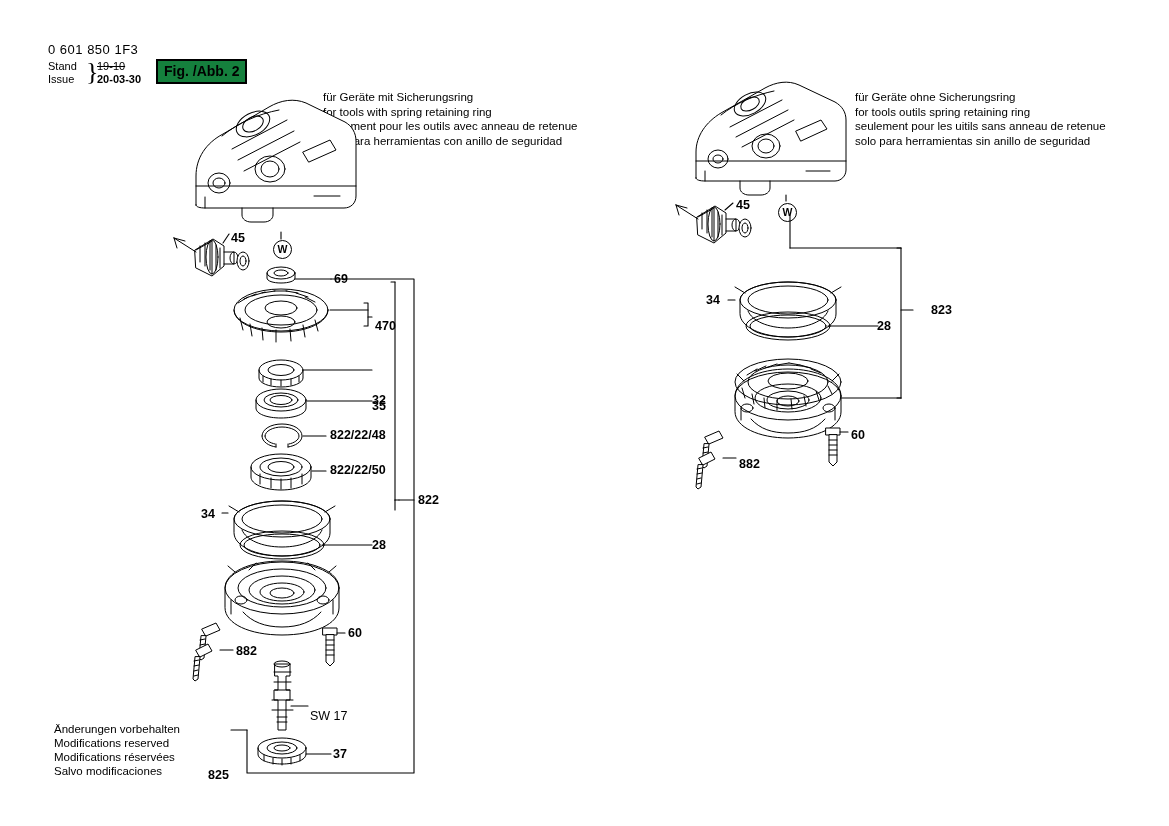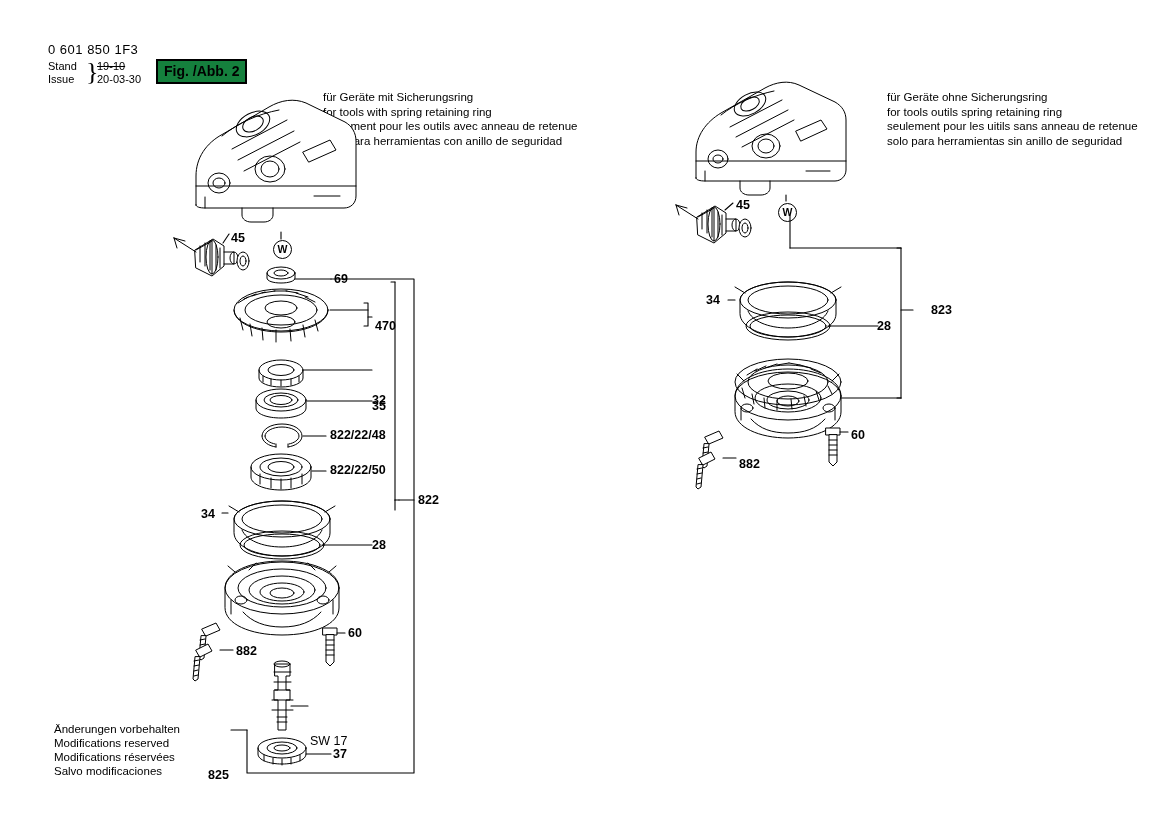--- a/index.html
+++ b/index.html
@@ -21,41 +21,41 @@
   .t11 { font-size: 11px; line-height: 13px; white-space: pre; }
 
   
   #part-number {
     left: 48px; top: 43px;
     font-size: 13px; letter-spacing: 0.5px;
   }
   #stand-row { left: 48px; top: 60px; font-size: 11px; }
   #issue-row { left: 48px; top: 73px; font-size: 11px; }
   #stand-date { left: 97px; top: 60px; font-size: 11px; }
-  #issue-date { left: 97px; top: 73px; font-size: 11px; }
+  #issue-date { left: 97px; top: 73px; font-size: 11px; font-weight: bold; }
   .strike { text-decoration: line-through; }
   #brace {
     left: 86px; top: 57px;
     width: 10px; height: 30px;
     font-size: 26px; line-height: 30px;
     font-family: "Liberation Serif", serif;
   }
 
   #fig-box {
     left: 156px; top: 59px;
     border: 2px solid #000;
     padding: 2px 6px 3px 6px;
     font-size: 14px;
     font-weight: bold;
     background: #15803d;
   }
 
   
   #caption-left { left: 323px; top: 90px; }
-  #caption-right { left: 855px; top: 90px; margin-left: 32px; }
+  #caption-right { left: 855px; top: 90px; }
   .caption div { font-size: 11.5px; line-height: 14.5px; white-space: pre; }
 
   
   #footer { left: 54px; top: 722px; }
   #footer div { font-size: 11.5px; line-height: 14px; white-space: pre; }
 
   
   #drawing { left: 0; top: 0; width: 1169px; height: 826px; }
 
   
@@ -402,21 +402,21 @@
   <div class="abs lbl" style="left:375px; top:319px;">470</div>
   <div class="abs lbl" style="left:372px; top:362px;margin-top:37px;">35</div>
   <div class="abs lbl" style="left:372px; top:393px;">32</div>
   <div class="abs lbl" style="left:330px; top:428px;">822/22/48</div>
   <div class="abs lbl" style="left:330px; top:463px;">822/22/50</div>
   <div class="abs lbl" style="left:418px; top:493px;">822</div>
   <div class="abs lbl" style="left:201px; top:507px;">34</div>
   <div class="abs lbl" style="left:372px; top:538px;">28</div>
   <div class="abs lbl" style="left:348px; top:626px;">60</div>
   <div class="abs lbl" style="left:236px; top:644px;">882</div>
-  <div class="abs lbl-plain" style="left:310px; top:734px;text-align:center;">SW 17</div>
+  <div class="abs lbl-plain" style="left:310px; top:709px;text-align:center;">SW 17</div>
   <div class="abs lbl" style="left:208px; top:724px;margin-top:44px;">825</div>
   <div class="abs lbl" style="left:333px; top:747px;">37</div>
 
   <div class="abs lbl" style="left:736px; top:198px;">45</div>
   <div class="abs wcirc" style="left:778px; top:203px;">W</div>
   <div class="abs lbl" style="left:706px; top:293px;">34</div>
   <div class="abs lbl" style="left:917px; top:303px;margin-left:14px;">823</div>
   <div class="abs lbl" style="left:877px; top:319px;">28</div>
   <div class="abs lbl" style="left:851px; top:428px;">60</div>
   <div class="abs lbl" style="left:739px; top:457px;">882</div>

